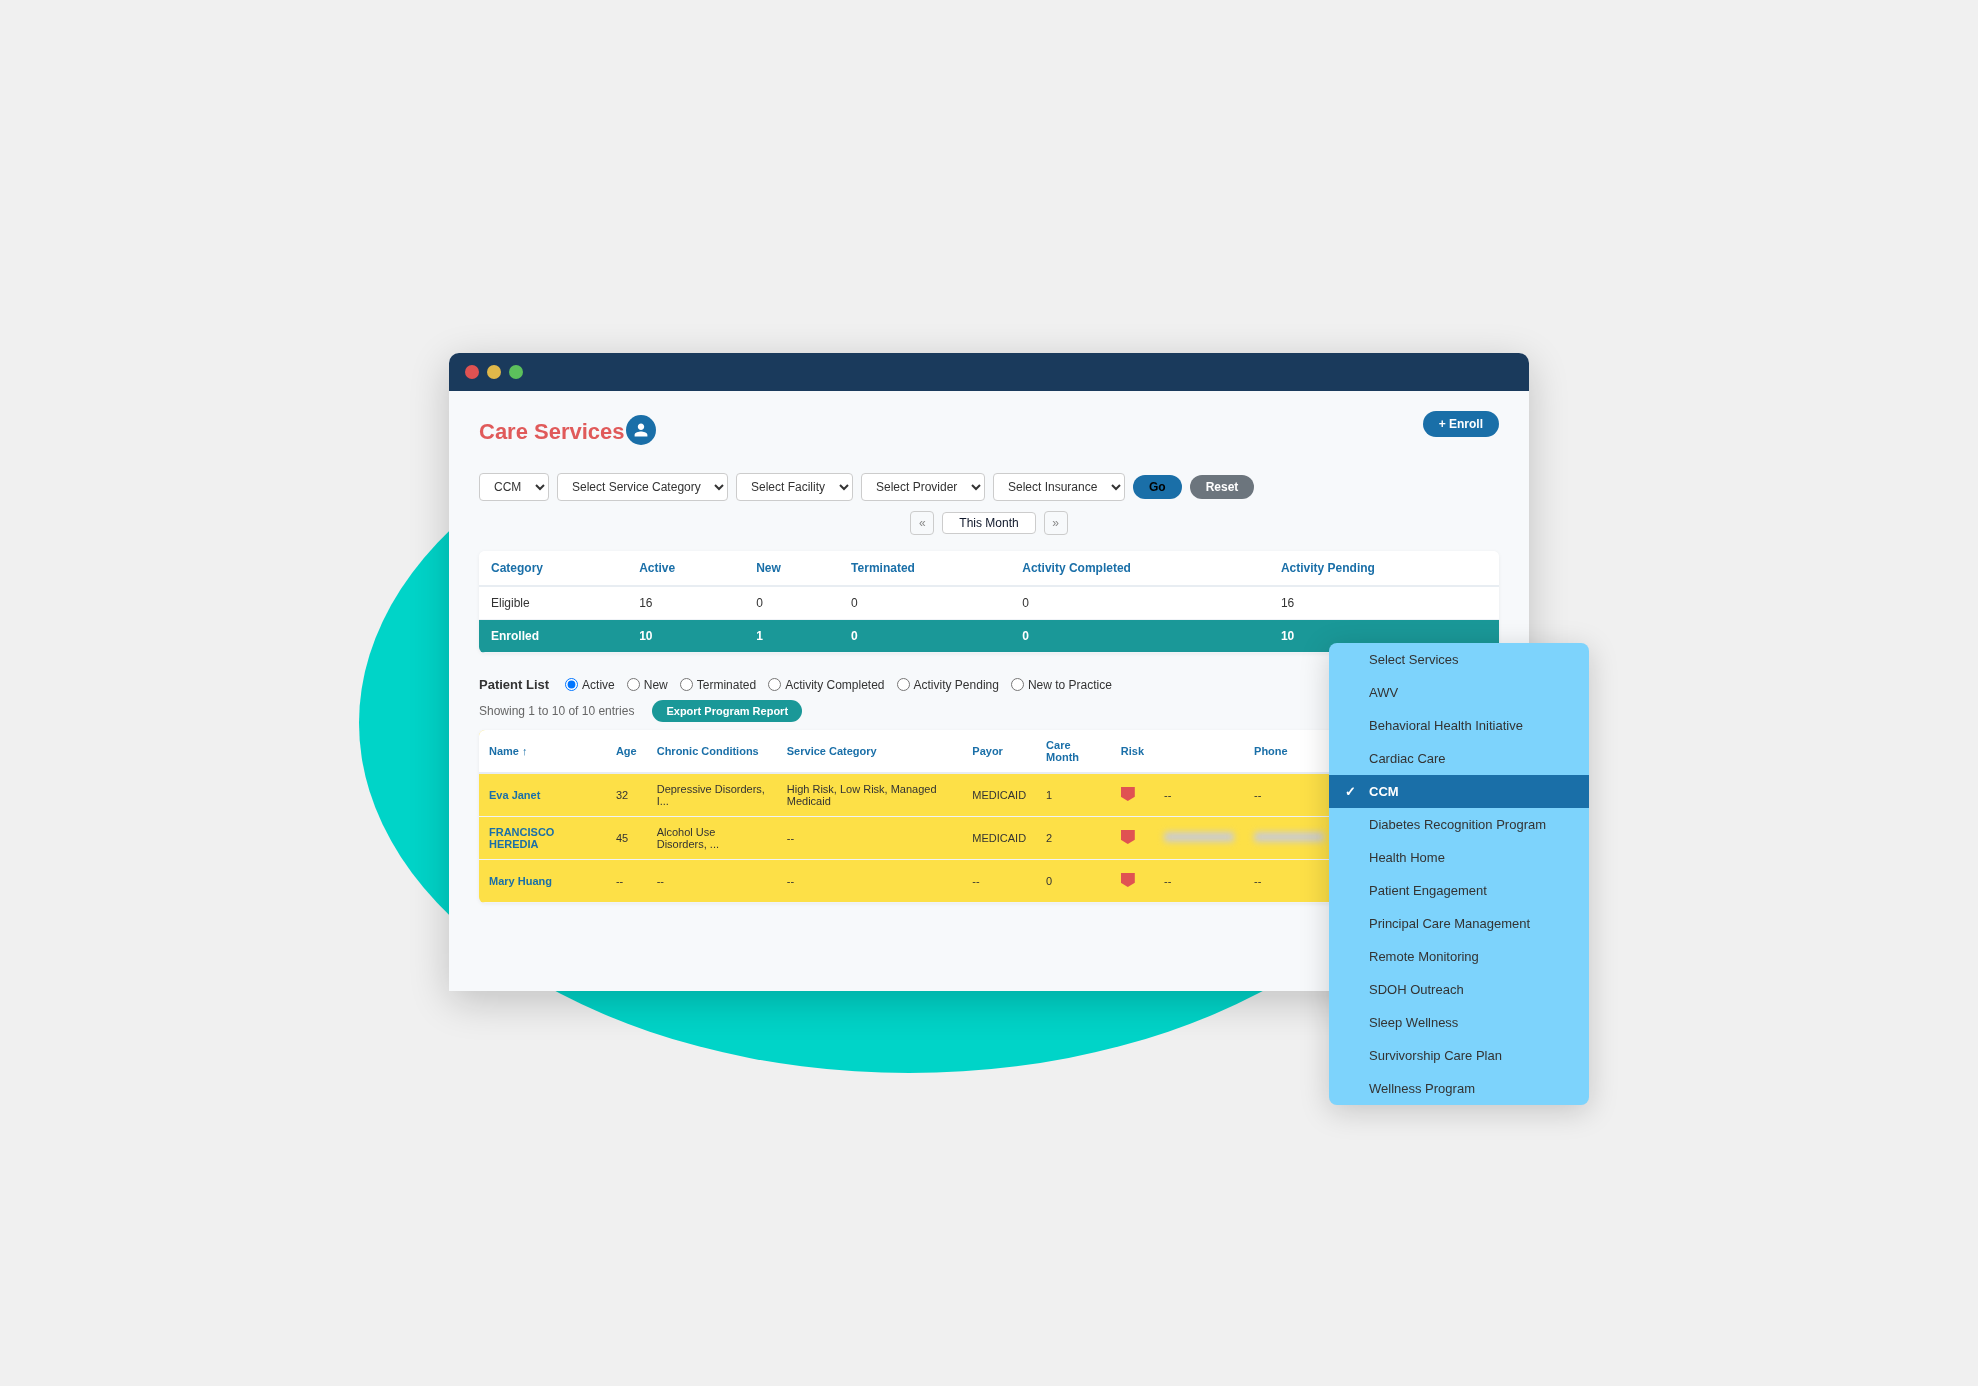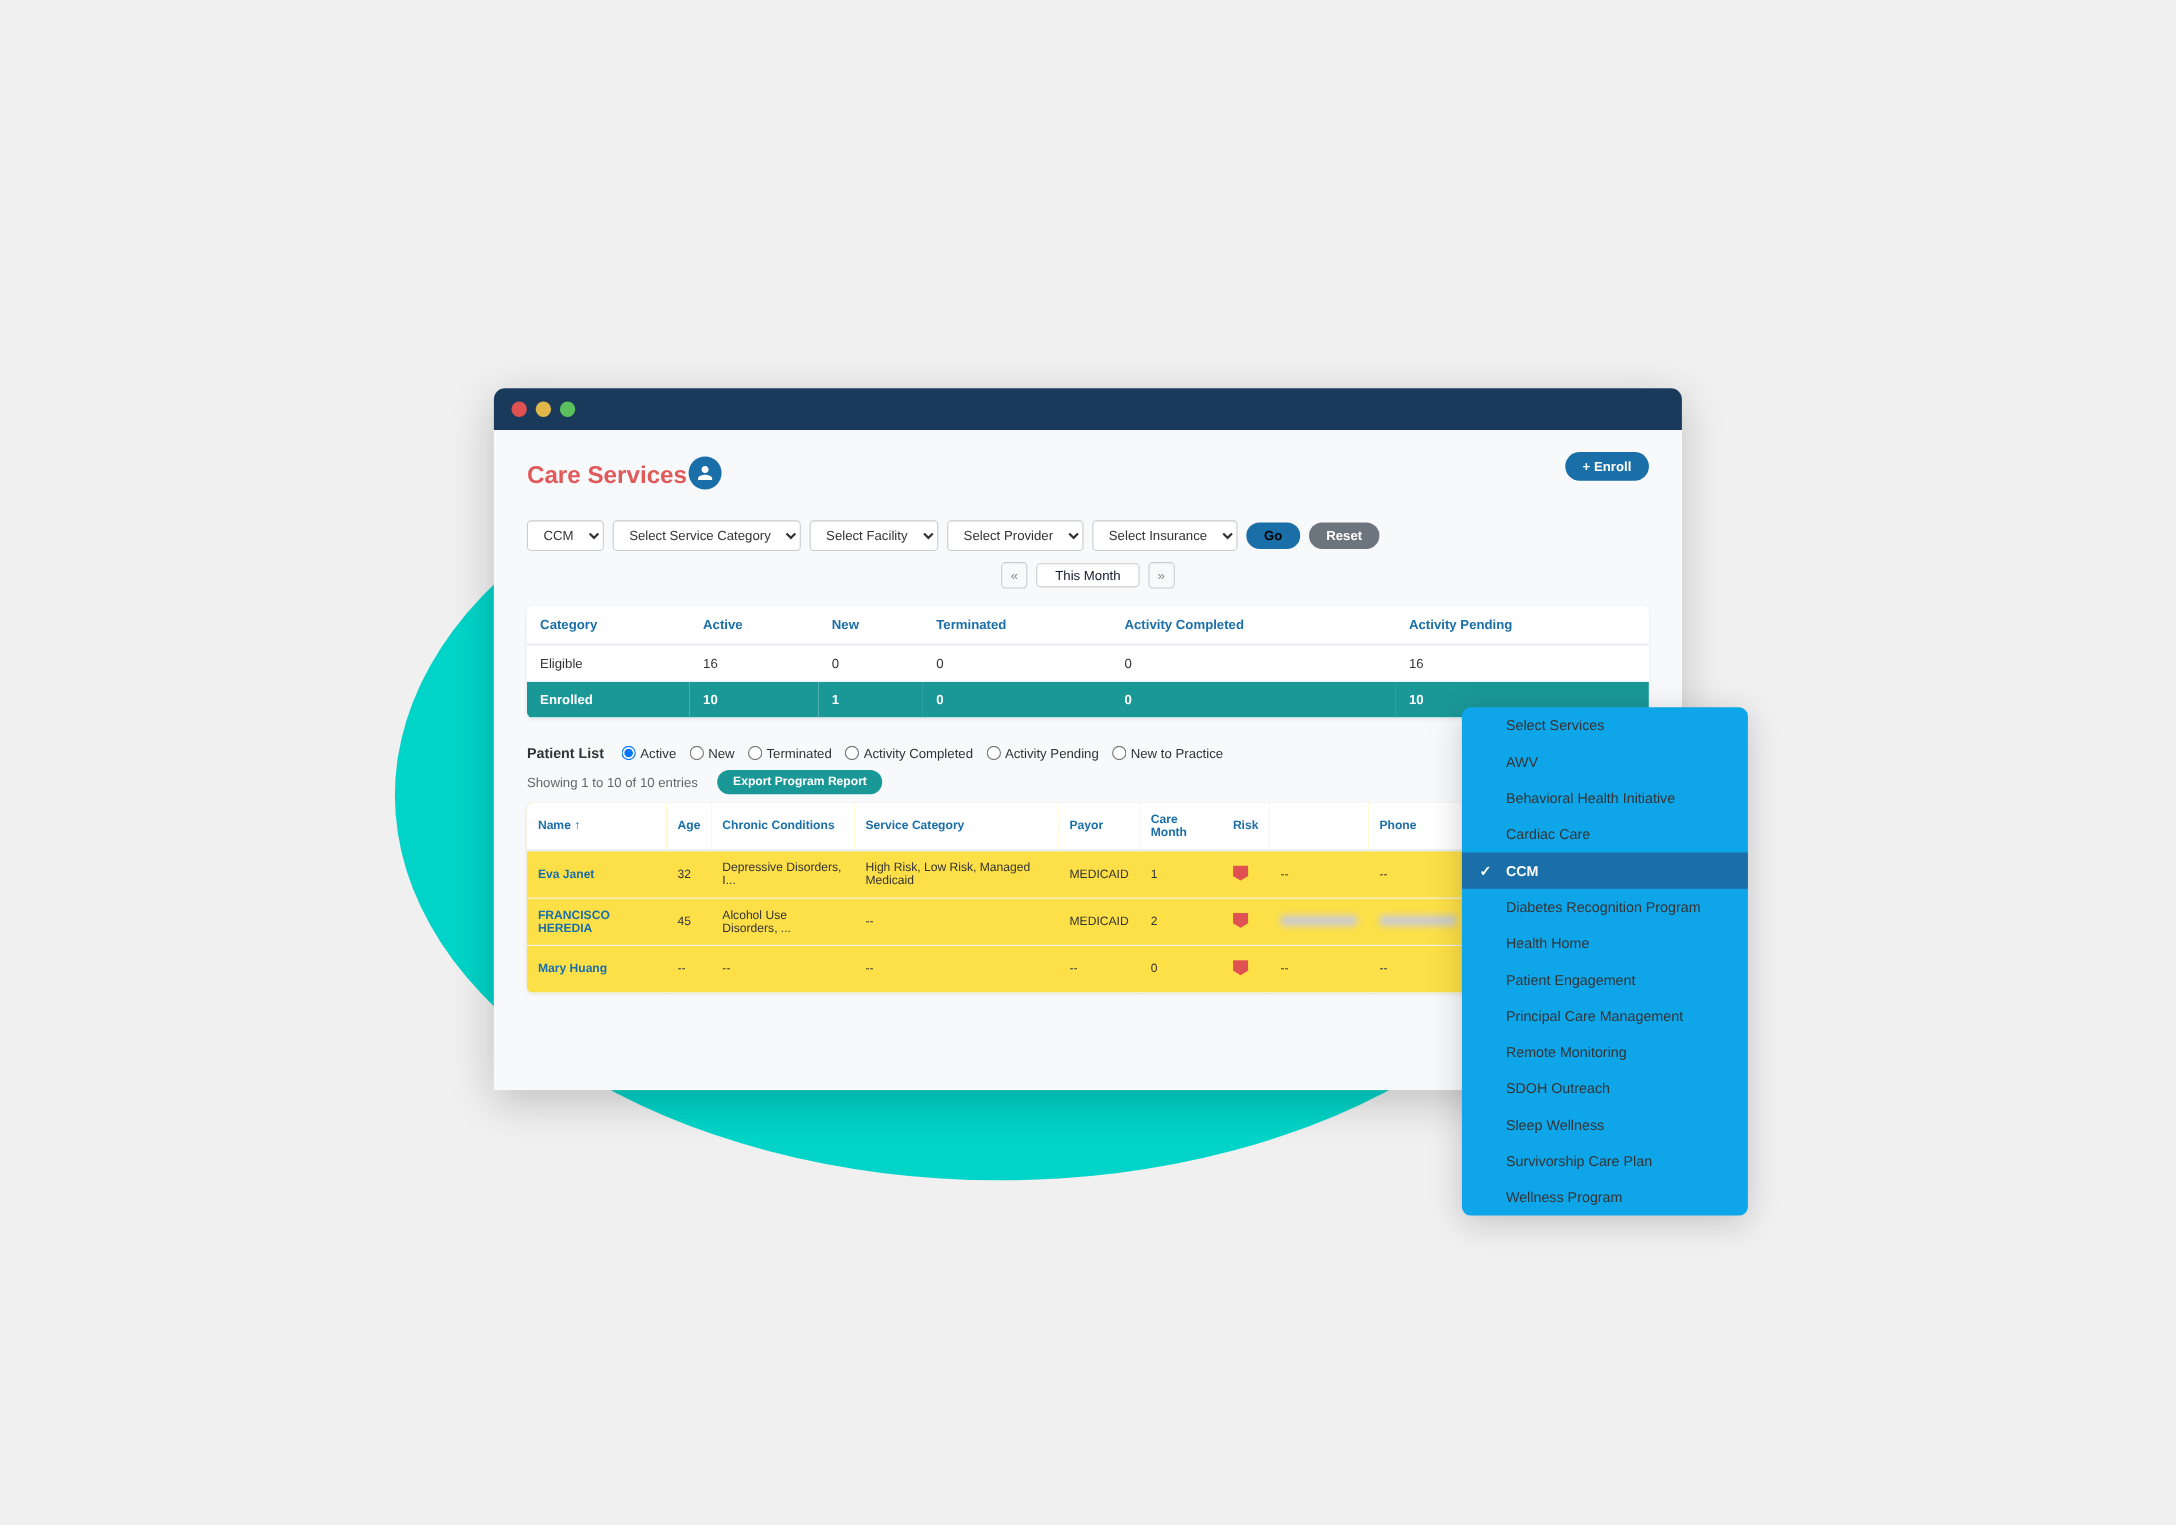--- a/index.html
+++ b/index.html
@@ -313,21 +313,21 @@
       display: inline-block;
       width: 70px;
       height: 10px;
     }
 
     
     .dropdown-overlay {
       position: absolute;
       right: -60px;
       top: 290px;
-      background: #0ea5e9;
+      background: #7dd3fc;
       border-radius: 8px;
       box-shadow: 0 6px 30px rgba(0,0,0,0.18);
       min-width: 260px;
       z-index: 100;
       overflow: hidden;
     }
 
     .dropdown-item {
       padding: 9px 16px;
       font-size: 13px;

